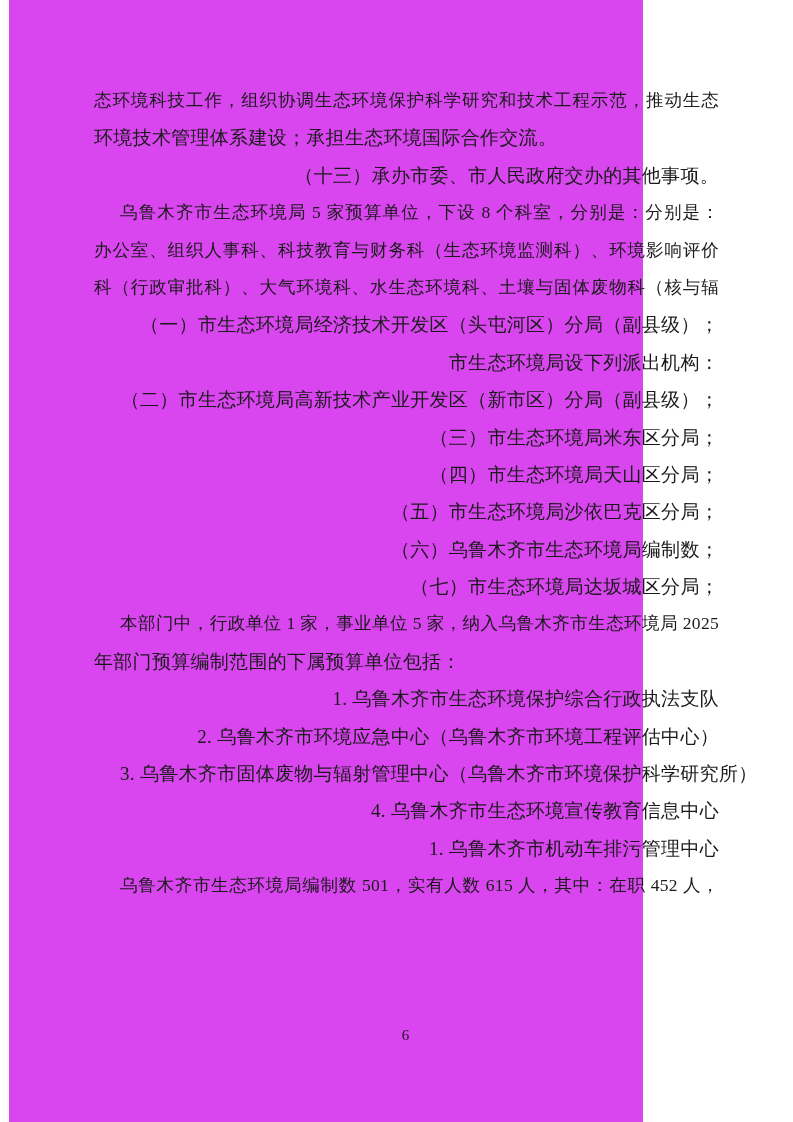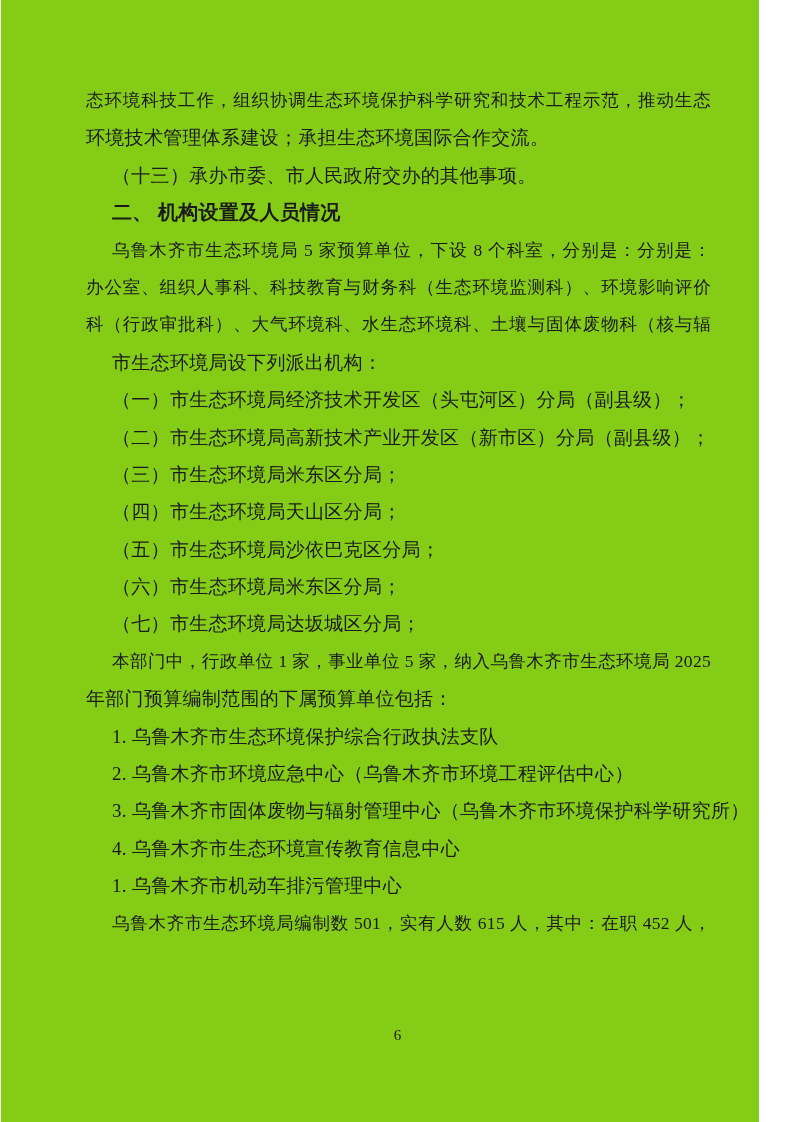--- a/index.html
+++ b/index.html
@@ -10,39 +10,40 @@
     width: 793px;
     height: 1122px;
     background: #ffffff;
     position: relative;
     overflow: hidden;
     font-family: "Liberation Serif", "DejaVu Serif", serif;
     color: #1a1a1a;
   }
   .page {
     position: absolute;
-    left: 1px; top: 0;
-    width: 758px; height: 1122px;
-    background: #84cc16;
+    left: 9px; top: 0;
+    width: 634px; height: 1122px;
+    background: #d946ef;
   }
   .content {
     position: absolute;
     left: 85px;
     top: 82px;
     width: 625px;
   }
   .line {
     font-size: 19px;
     line-height: 37.4px;
     height: 37.4px;
     white-space: nowrap;
     letter-spacing: 0.3px;
   }
   .indent {
     padding-left: 26px;
+    text-align: right;
   }
   
   .justify {
     font-size: 17.5px;
     white-space: normal;
     text-align: justify;
     text-align-last: justify;
   }
   .heading {
     font-weight: bold;
@@ -60,31 +61,30 @@
   }
 </style>
 </head>
 <body>
 
 <div class="page">
   <div class="content">
     <div class="line justify">态环境科技工作，组织协调生态环境保护科学研究和技术工程示范，推动生态</div>
     <div class="line">环境技术管理体系建设；承担生态环境国际合作交流。</div>
     <div class="line indent">（十三）承办市委、市人民政府交办的其他事项。</div>
-    <div class="line indent heading">二、 机构设置及人员情况</div>
     <div class="line indent justify">乌鲁木齐市生态环境局 5 家预算单位，下设 8 个科室，分别是：分别是：</div>
     <div class="line justify">办公室、组织人事科、科技教育与财务科（生态环境监测科）、环境影响评价</div>
     <div class="line justify">科（行政审批科）、大气环境科、水生态环境科、土壤与固体废物科（核与辐</div>
+    <div class="line indent">（一）市生态环境局经济技术开发区（头屯河区）分局（副县级）；</div>
     <div class="line indent">市生态环境局设下列派出机构：</div>
-    <div class="line indent">（一）市生态环境局经济技术开发区（头屯河区）分局（副县级）；</div>
     <div class="line indent">（二）市生态环境局高新技术产业开发区（新市区）分局（副县级）；</div>
     <div class="line indent">（三）市生态环境局米东区分局；</div>
     <div class="line indent">（四）市生态环境局天山区分局；</div>
     <div class="line indent">（五）市生态环境局沙依巴克区分局；</div>
-    <div class="line indent">（六）市生态环境局米东区分局；</div>
+    <div class="line indent">（六）乌鲁木齐市生态环境局编制数；</div>
     <div class="line indent">（七）市生态环境局达坂城区分局；</div>
     <div class="line indent justify">本部门中，行政单位 1 家，事业单位 5 家，纳入乌鲁木齐市生态环境局 2025</div>
     <div class="line">年部门预算编制范围的下属预算单位包括：</div>
     <div class="line indent">1. 乌鲁木齐市生态环境保护综合行政执法支队</div>
     <div class="line indent">2. 乌鲁木齐市环境应急中心（乌鲁木齐市环境工程评估中心）</div>
     <div class="line indent">3. 乌鲁木齐市固体废物与辐射管理中心（乌鲁木齐市环境保护科学研究所）</div>
     <div class="line indent">4. 乌鲁木齐市生态环境宣传教育信息中心</div>
     <div class="line indent">1. 乌鲁木齐市机动车排污管理中心</div>
     <div class="line indent justify">乌鲁木齐市生态环境局编制数 501，实有人数 615 人，其中：在职 452 人，</div>
   </div>

